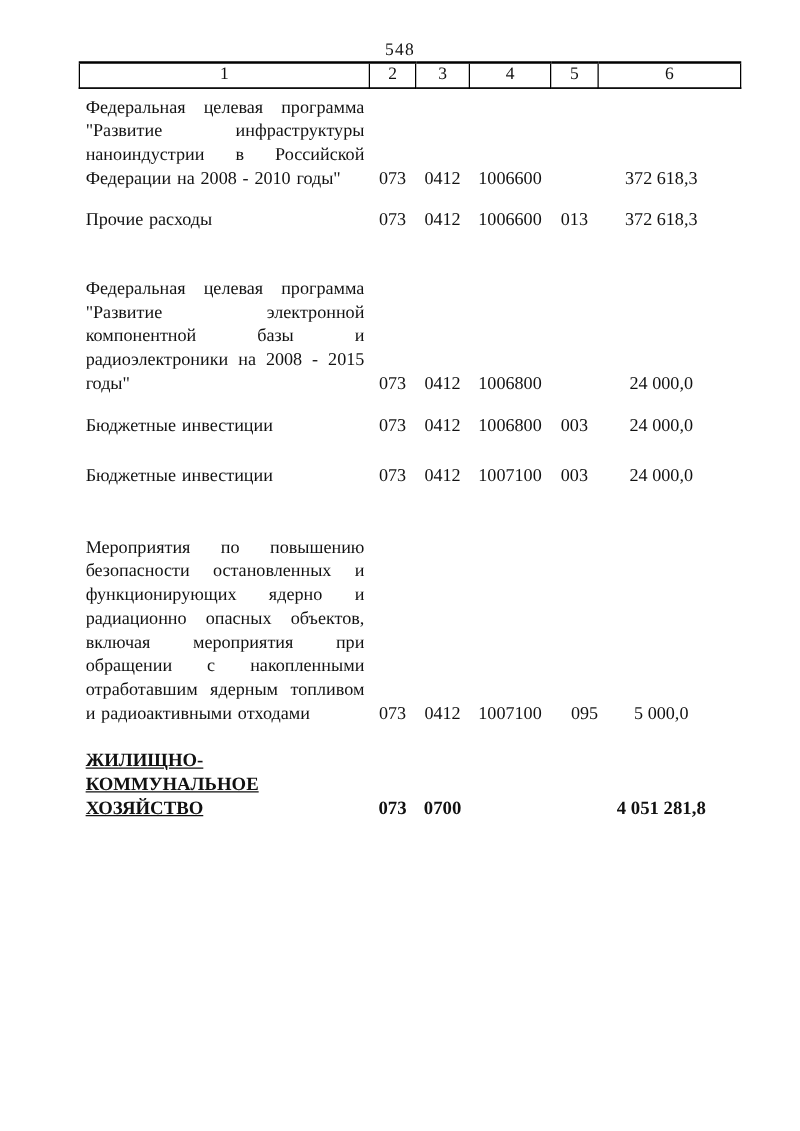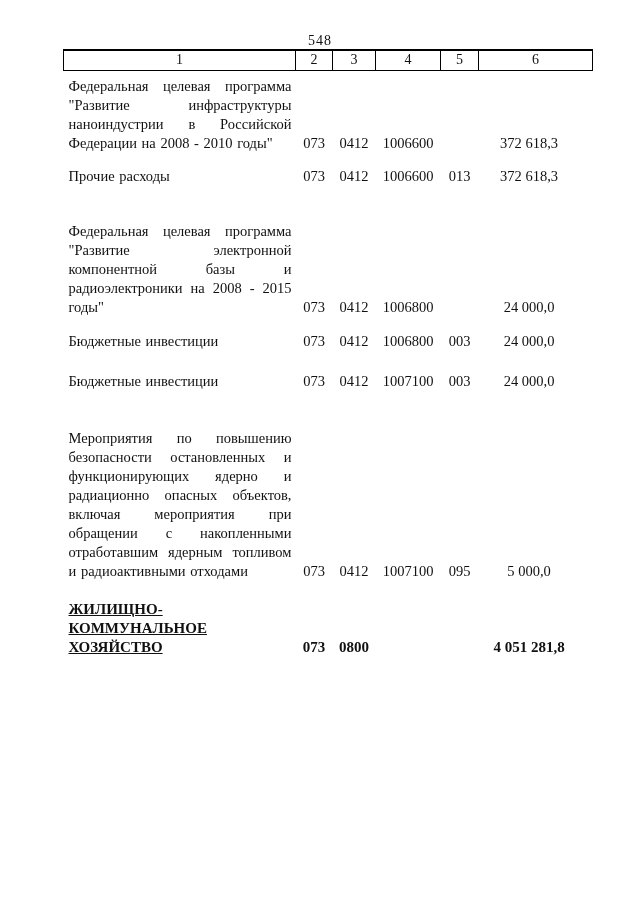--- a/index.html
+++ b/index.html
@@ -119,26 +119,26 @@
     <td class="c3" style="padding-top: 21px;">0412</td>
     <td class="c4" style="padding-top: 21px;">1007100</td>
     <td class="c5" style="padding-top: 21px;">003</td>
     <td class="c6" style="padding-top: 21px;">24 000,0</td>
   </tr>
         <tr>
     <td class="c1" style="padding-top: 38px;">Мероприятия по повышению безопасности остановленных и функционирующих ядерно и радиационно опасных объектов, включая мероприятия при обращении с накопленными отработавшим ядерным топливом и радиоактивными отходами</td>
     <td class="c2" style="padding-top: 38px;">073</td>
     <td class="c3" style="padding-top: 38px;">0412</td>
     <td class="c4" style="padding-top: 38px;">1007100</td>
-    <td class="c5" style="padding-top: 38px;">095</td>
+    <td class="c5" style="padding-top: 38px; text-align: right;">095</td>
     <td class="c6" style="padding-top: 38px;">5 000,0</td>
   </tr>
         <tr class="bold">
     <td class="c1" style="padding-top: 19px; text-decoration: underline;">ЖИЛИЩНО-КОММУНАЛЬНОЕ ХОЗЯЙСТВО</td>
     <td class="c2" style="padding-top: 19px;">073</td>
-    <td class="c3" style="padding-top: 19px;">0800</td>
+    <td class="c3" style="padding-top: 19px;">0700</td>
     <td class="c4" style="padding-top: 19px;"></td>
     <td class="c5" style="padding-top: 19px;"></td>
     <td class="c6" style="padding-top: 19px;">4 051 281,8</td>
   </tr>
       </tbody>
   </table>
 </div>
 
 </body></html>

